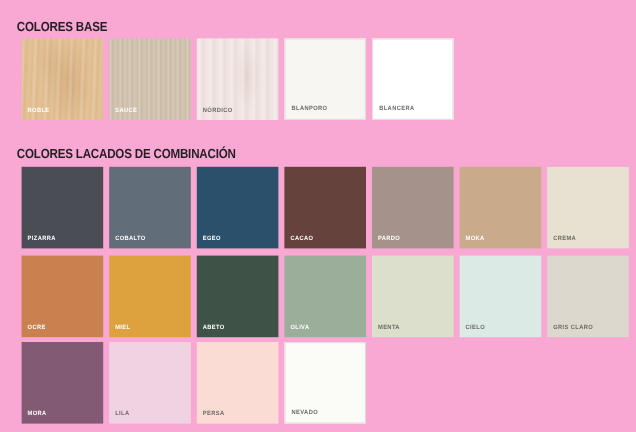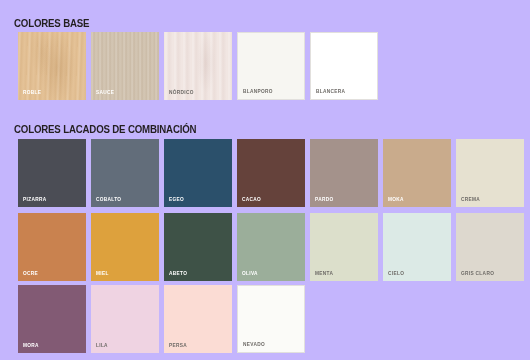--- a/index.html
+++ b/index.html
@@ -3,21 +3,21 @@
 <meta charset="utf-8">
 <style>
   html,body{margin:0;padding:0;}
   body{
     width:530px;height:360px;
     background:#ffffff;
     font-family:"Liberation Sans", sans-serif;
     overflow:hidden;
     position:relative;
   }
-  .sheet{position:absolute;inset:0;background:#c4b5fd;}
+  .sheet{position:absolute;inset:0;background:#f9a8d4;}
 
   .section-title{
     font-family:"Liberation Sans", sans-serif;
     font-weight:bold;
     font-size:11px;
     letter-spacing:-0.2px;
     color:#231f20;
     transform:scaleX(0.88);
     transform-origin:left center;
     white-space:nowrap;

